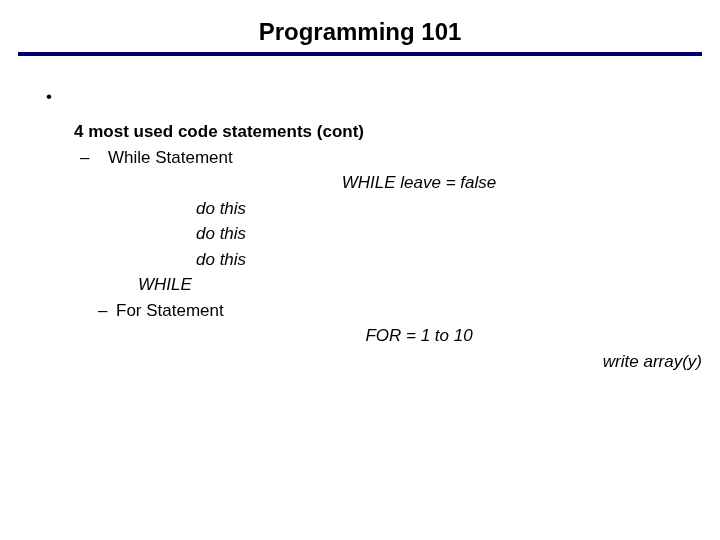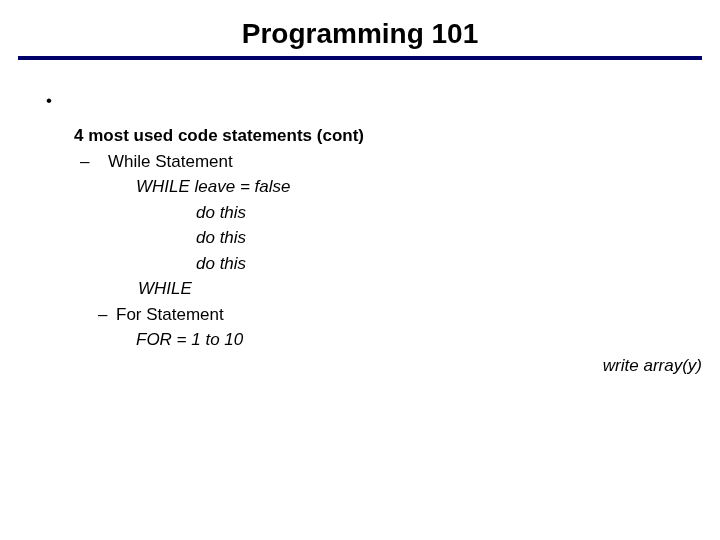--- a/index.html
+++ b/index.html
@@ -10,21 +10,21 @@
     font-family: Arial, Helvetica, sans-serif;
     color: #000;
     overflow: hidden;
   }
   .slide {
     width: 100%;
     height: 100%;
     padding: 18px 18px 18px 18px;
   }
   .title {
-    font-size: 28px;
+    font-size: 24px;
     font-weight: bold;
     text-align: center;
     padding-bottom: 6px;
   }
   .rule {
     border: none;
     border-top: 4px solid #00006b;
     margin: 0 0 28px 0;
   }
   .content {
@@ -32,21 +32,21 @@
     line-height: 1.5;
     padding-left: 28px;
   }
   .row { white-space: pre; }
   .bullet-row { display: flex; }
   .bullet-mark { width: 28px; flex: 0 0 28px; }
   .dash-row { display: flex; padding-left: 28px; }
   .dash-mark { width: 34px; flex: 0 0 34px; text-align: left; padding-left: 6px; }
   .bold { font-weight: bold; margin-top: 35px; }
   .italic { font-style: italic; }
-  .ind1 { padding-left: 90px; }
+  .ind1 { padding-left: 90px; text-align: center; }
   .ind2 { padding-left: 150px; }
   .ind3 { padding-left: 92px; }
   .ind4 { padding-left: 98px; text-align: right; }
 </style>
 </head>
 <body>
 
 <div class="slide">
   <div class="title">Programming 101</div>
   <hr class="rule">

